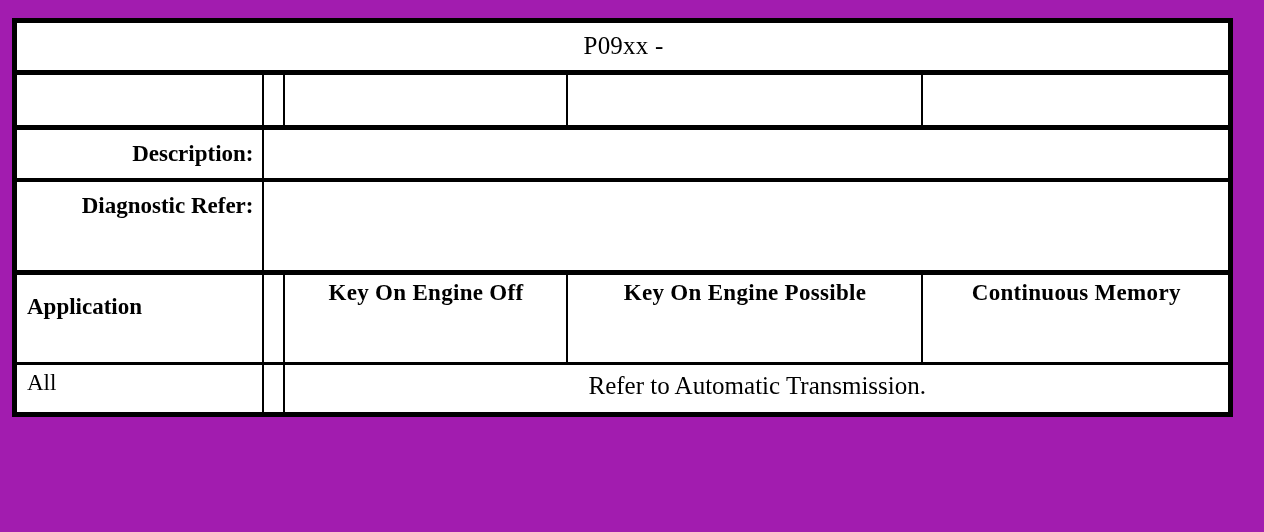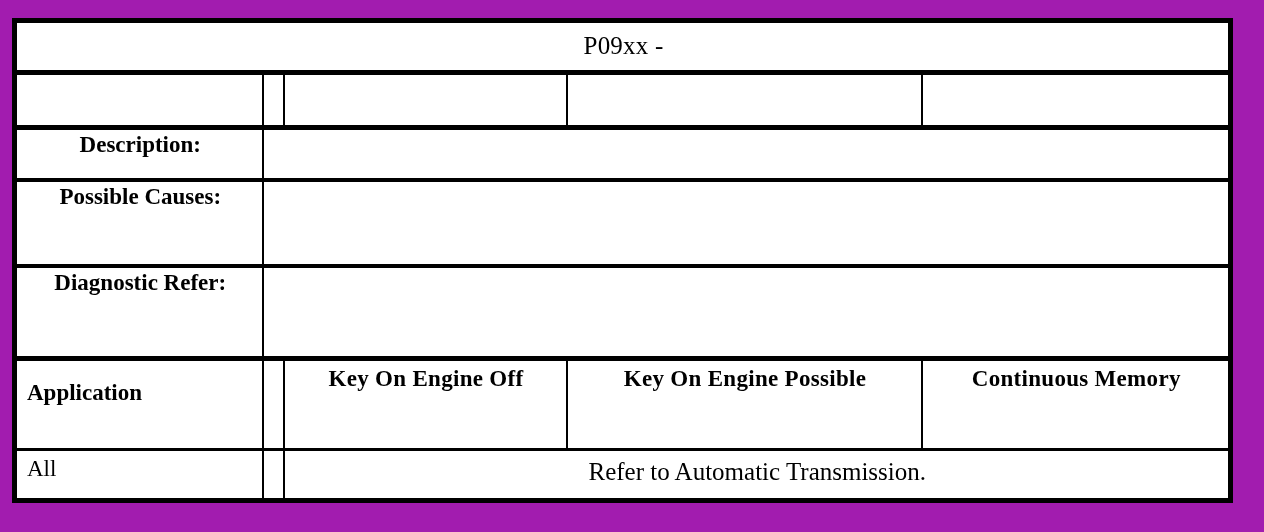--- a/index.html
+++ b/index.html
@@ -87,22 +87,22 @@
     line-height: 1.15;
     padding-top: 9px;
     padding-bottom: 9px;
     letter-spacing: 0.2px;
   }
 
   .label-cell {
     font-weight: bold;
     font-size: 23px;
     line-height: 1.22;
-    text-align: center;
-    padding-top: 1px;
+    text-align: right;
+    padding-top: 10px;
   }
 
   .head-cell {
     font-weight: bold;
     font-size: 23px;
     line-height: 1.24;
     text-align: center;
     letter-spacing: 0.3px;
   }
 
@@ -183,38 +183,30 @@
 
       <tr class="r-desc h-desc">
         <td class="edge-l">
           <span class="cell label-cell">Description:</span>
         </td>
         <td class="edge-r" colspan="4">
           <span class="cell plain-cell"></span>
         </td>
       </tr>
 
-      <tr class="r-causes h-causes">
-        <td class="edge-l">
-          <span class="cell label-cell">Possible Causes:</span>
+
+      <tr class="r-aids h-aids">
+        <td class="edge-l">
+          <span class="cell label-cell">Diagnostic Refer:</span>
         </td>
         <td class="edge-r" colspan="4">
           <span class="cell plain-cell"></span>
         </td>
       </tr>
 
-      <tr class="r-aids h-aids">
-        <td class="edge-l">
-          <span class="cell label-cell">Diagnostic Refer:</span>
-        </td>
-        <td class="edge-r" colspan="4">
-          <span class="cell plain-cell"></span>
-        </td>
-      </tr>
-
       <tr class="r-appl h-appl">
         <td class="edge-l">
           <span class="cell head-cell-left">Application</span>
         </td>
         <td class="spacer-col">
           <span class="cell empty-cell"></span>
         </td>
         <td>
           <span class="cell head-cell">Key On Engine Off</span>
         </td>

